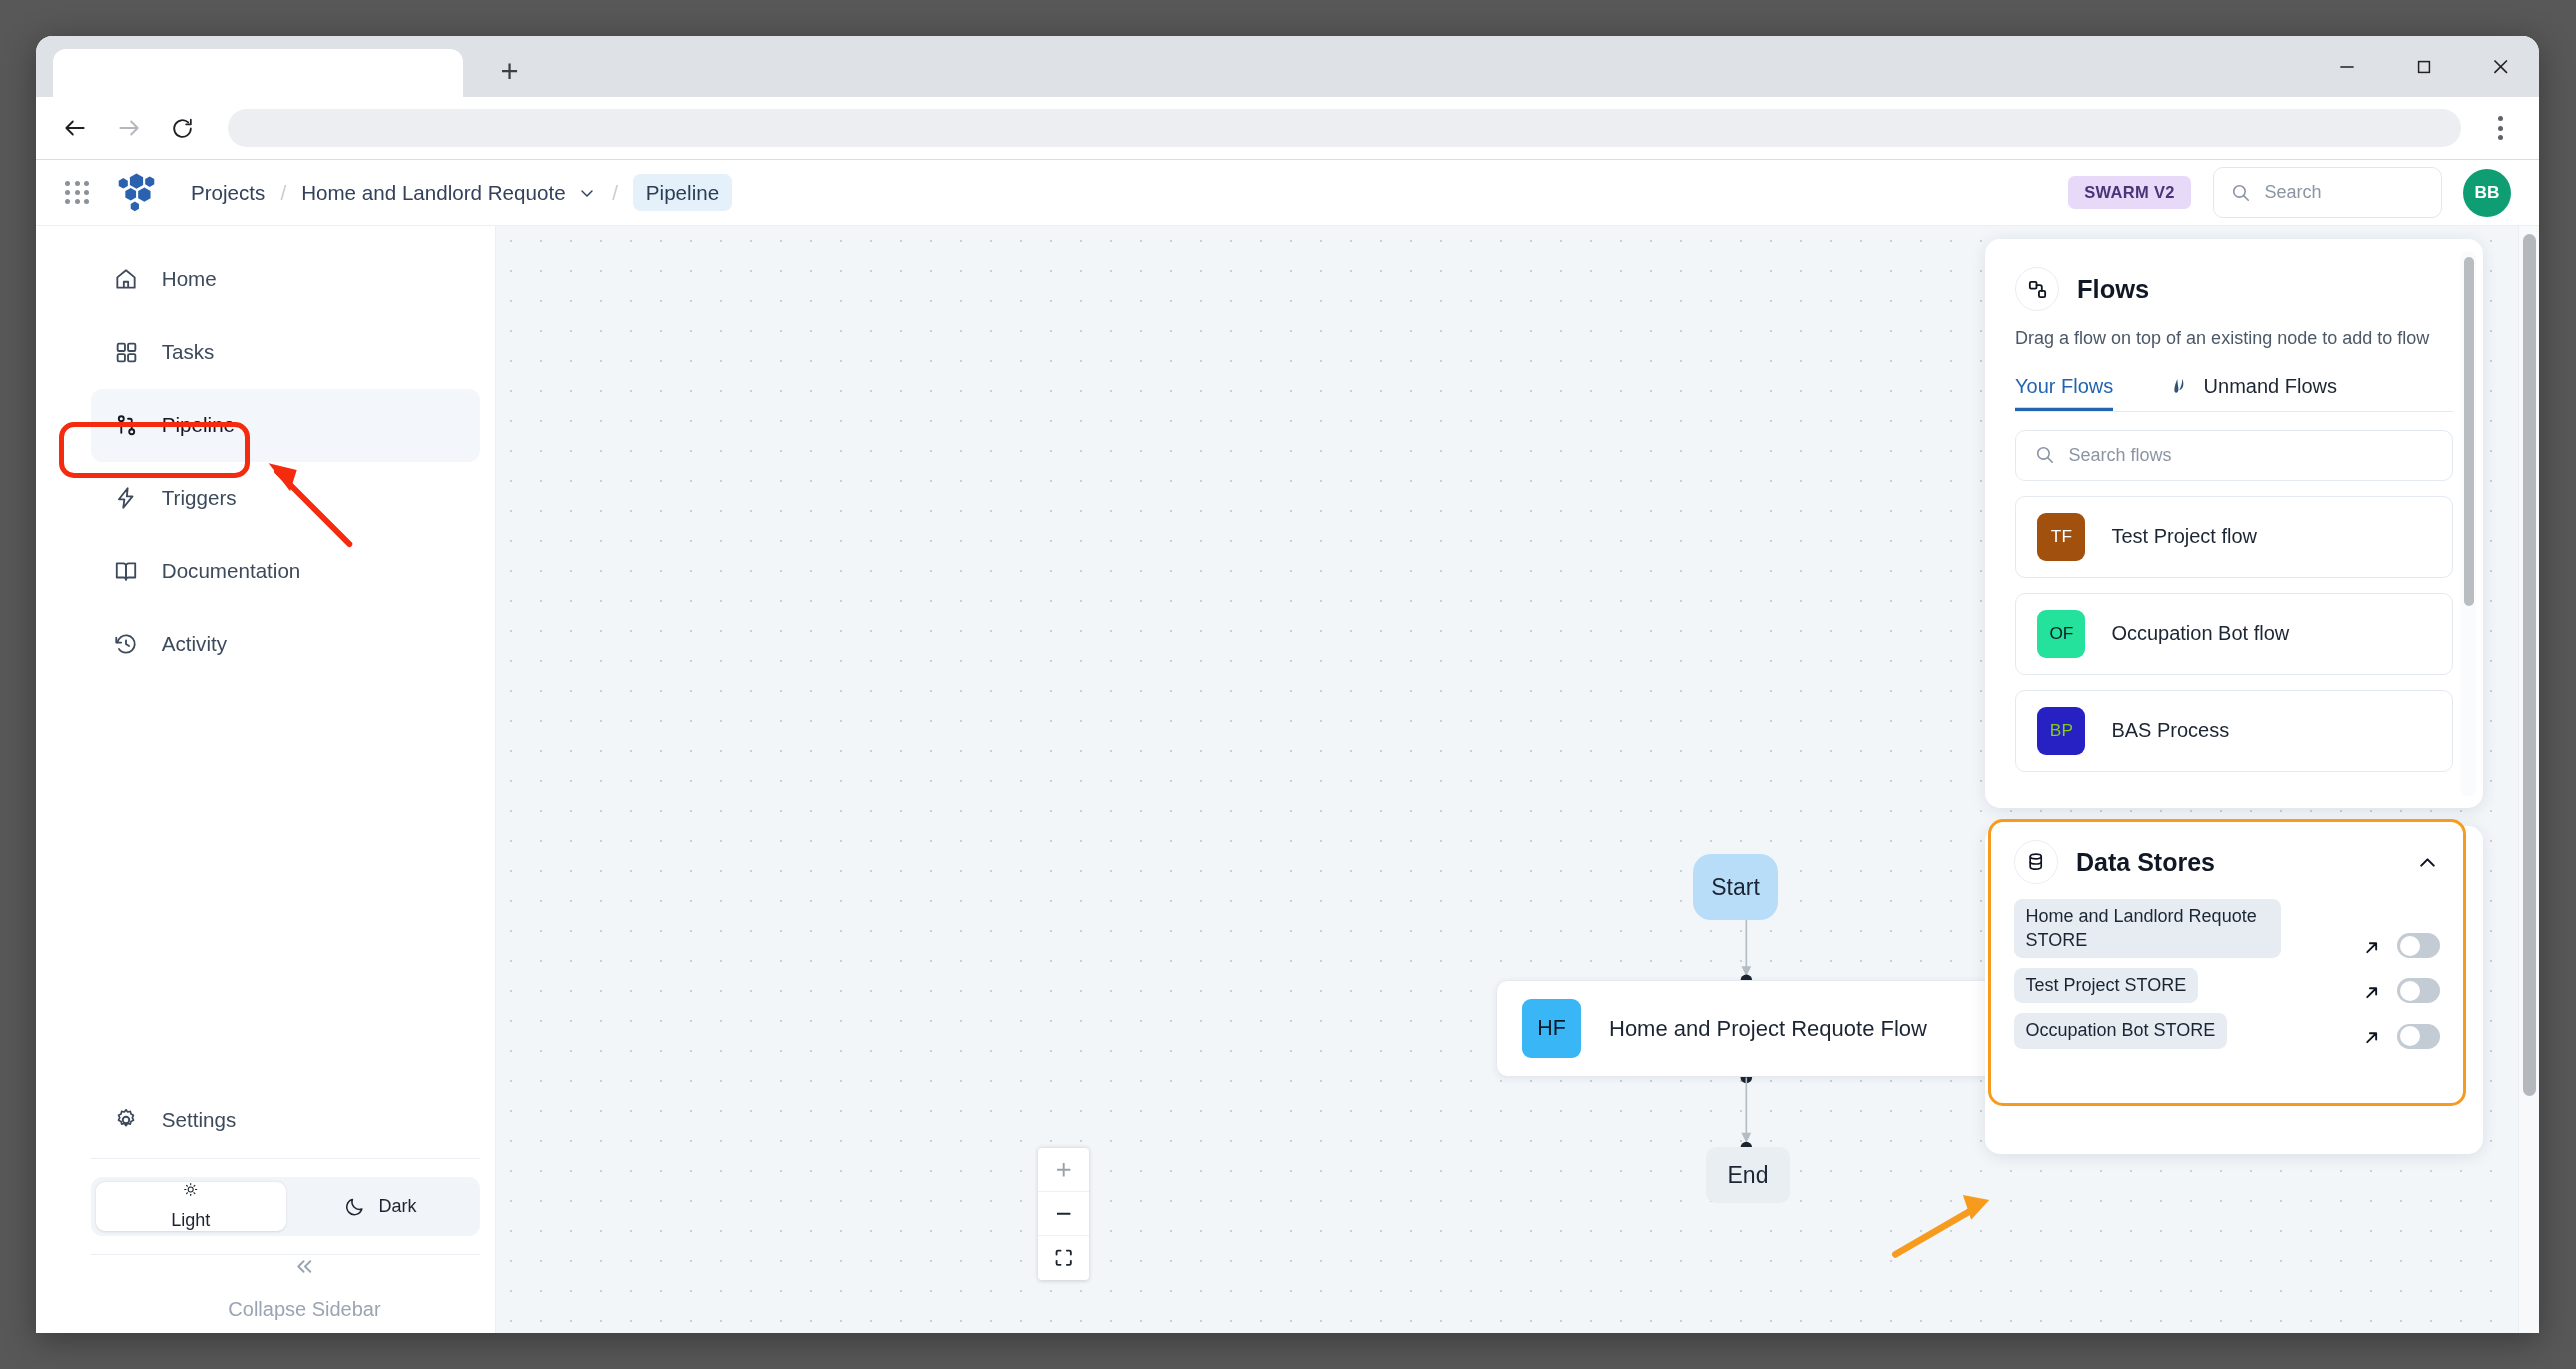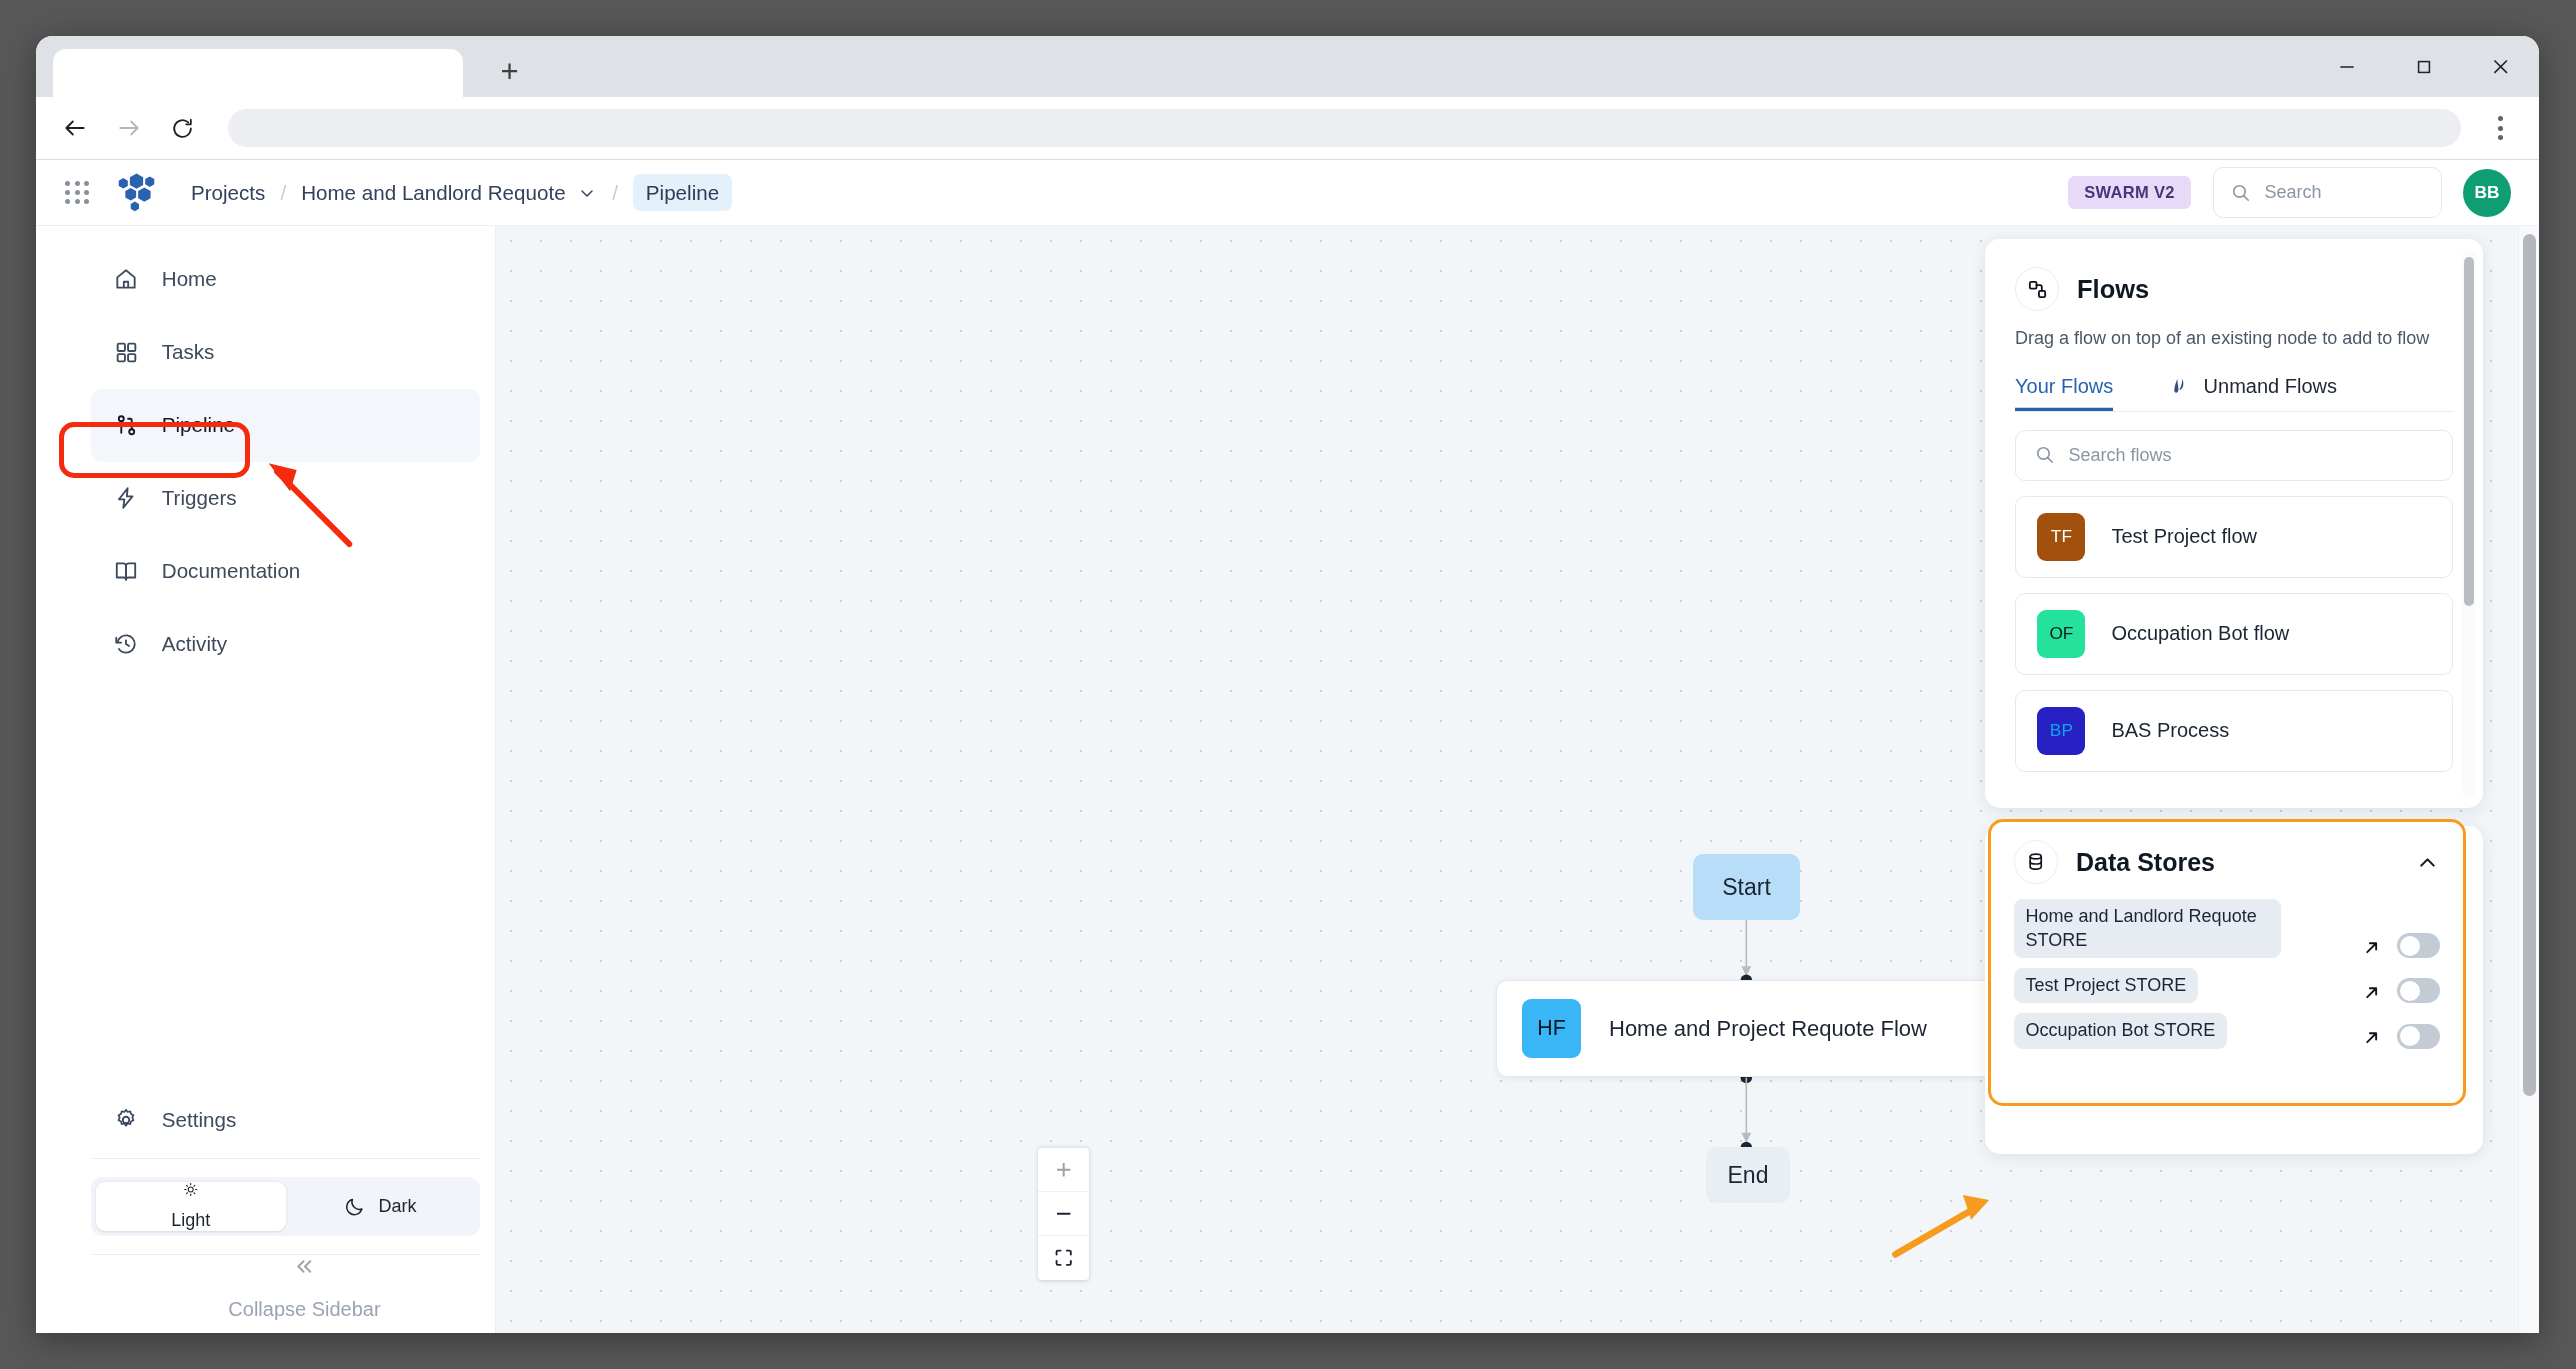--- a/index.html
+++ b/index.html
@@ -371,22 +371,23 @@
     border-radius: 10px;
     display: flex;
     align-items: center;
     justify-content: center;
     font-size: 23px;
     color: #1c2533;
     cursor: pointer;
   }
   .node-start {
     left: 1197px; top: 628px;
-    width: 107px; height: 66px;
+    width: 85px; height: 66px;
     background: #b8ddf8;
+    border-radius: 18px;
   }
   .node-end {
     left: 1210px; top: 921px;
     width: 84px; height: 56px;
     background: #e9eef3;
   }
   .node-flow {
     position: absolute;
     left: 1000px; top: 754px;
     width: 511px; height: 97px;
@@ -990,21 +991,21 @@
             <div class="flow-list">
               <div class="flow-card">
                 <div class="flow-badge" style="background:#a2500d;color:#fff">TF</div>
                 <div class="flow-name">Test Project flow</div>
               </div>
               <div class="flow-card">
                 <div class="flow-badge" style="background:#24e29b;color:#0e1926">OF</div>
                 <div class="flow-name">Occupation Bot flow</div>
               </div>
               <div class="flow-card">
-                <div class="flow-badge" style="background:#2721c4;color:#0ea5e9">BP</div>
+                <div class="flow-badge" style="background:#2721c4;color:#84cc16">BP</div>
                 <div class="flow-name">BAS Process</div>
               </div>
             </div>
 
             <div class="panel-scrollbar">
               <div class="thumb"></div>
             </div>
           </div>
 
           <div class="ds-back-card"></div>

